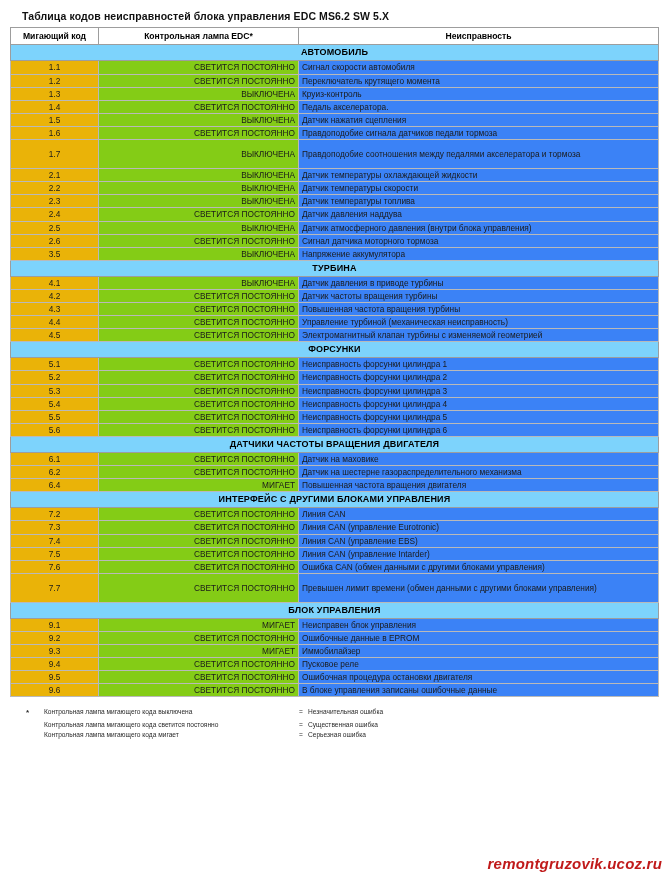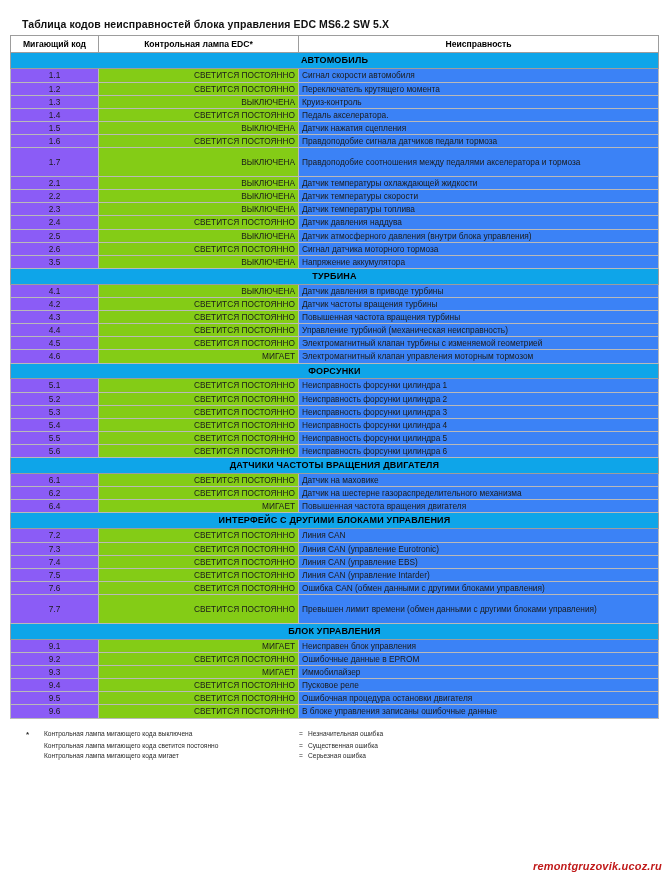--- a/index.html
+++ b/index.html
@@ -12,21 +12,21 @@
     height: 876px;
     font-family: "Liberation Sans", sans-serif;
     color: #000000;
     overflow: hidden;
   }
   .page {
     position: relative;
     width: 670px;
     height: 876px;
     box-sizing: border-box;
-    padding: 16px 10px 6px 10px;
+    padding: 8px 10px 6px 10px;
   }
   .doc-title {
     font-size: 10.5px;
     font-weight: bold;
     letter-spacing: 0.1px;
     margin: 2px 0 5px 12px;
     color: #111;
   }
   table.codes {
     width: 648px;
@@ -47,42 +47,42 @@
   table.codes thead th {
     font-size: 8.6px;
     font-weight: bold;
     text-align: center;
     background: #ffffff;
     padding: 3px 2px;
     border: 1px solid #9d9d9d;
   }
   td.code {
     text-align: center;
-    background: #8b5cf6;
+    background: #eab308;
     font-size: 8.6px;
     color: #1a1a1a;
   }
   td.lamp {
     text-align: right;
     background: #84cc16;
     font-size: 8.3px;
     color: #1a1a1a;
   }
   td.fault {
     text-align: left;
     background: #3b82f6;
     font-size: 8.3px;
     color: #1a1a1a;
     padding-left: 5px;
   }
   tr.section td {
     text-align: center;
     font-weight: bold;
     font-size: 9px;
-    background: #0ea5e9;
+    background: #7dd3fc;
     letter-spacing: 0.2px;
     padding: 2px 0;
     border: 1px solid #9d9d9d;
   }
   tr.tall td { height: 26px; }
 
   .legend {
     margin: 10px 0 0 16px;
     position: relative;
   }
@@ -108,21 +108,21 @@
     flex: 0 0 14px;
     text-align: center;
   }
   .legend-right {
     flex: 1 1 auto;
   }
   .watermark {
     position: absolute;
     right: 8px;
     bottom: 4px;
-    font-size: 11px;
+    font-size: 15px;
     font-weight: bold;
     font-style: italic;
     color: #c01a1a;
     letter-spacing: 0.2px;
   }
 </style>
 </head>
 <body>
 
 <div class="page">
@@ -236,25 +236,20 @@
         </tr>
         <tr class="data">
           <td class="code">4.4</td>
           <td class="lamp">СВЕТИТСЯ ПОСТОЯННО</td>
           <td class="fault">Управление турбиной (механическая неисправность)</td>
         </tr>
         <tr class="data">
           <td class="code">4.5</td>
           <td class="lamp">СВЕТИТСЯ ПОСТОЯННО</td>
           <td class="fault">Электромагнитный клапан турбины с изменяемой геометрией</td>
-        </tr>
-        <tr class="data">
-          <td class="code">4.6</td>
-          <td class="lamp">МИГАЕТ</td>
-          <td class="fault">Электромагнитный клапан управления моторным тормозом</td>
         </tr>
         <tr class="section">
           <td colspan="3">ФОРСУНКИ</td>
         </tr>
         <tr class="data">
           <td class="code">5.1</td>
           <td class="lamp">СВЕТИТСЯ ПОСТОЯННО</td>
           <td class="fault">Неисправность форсунки цилиндра 1</td>
         </tr>
         <tr class="data">

